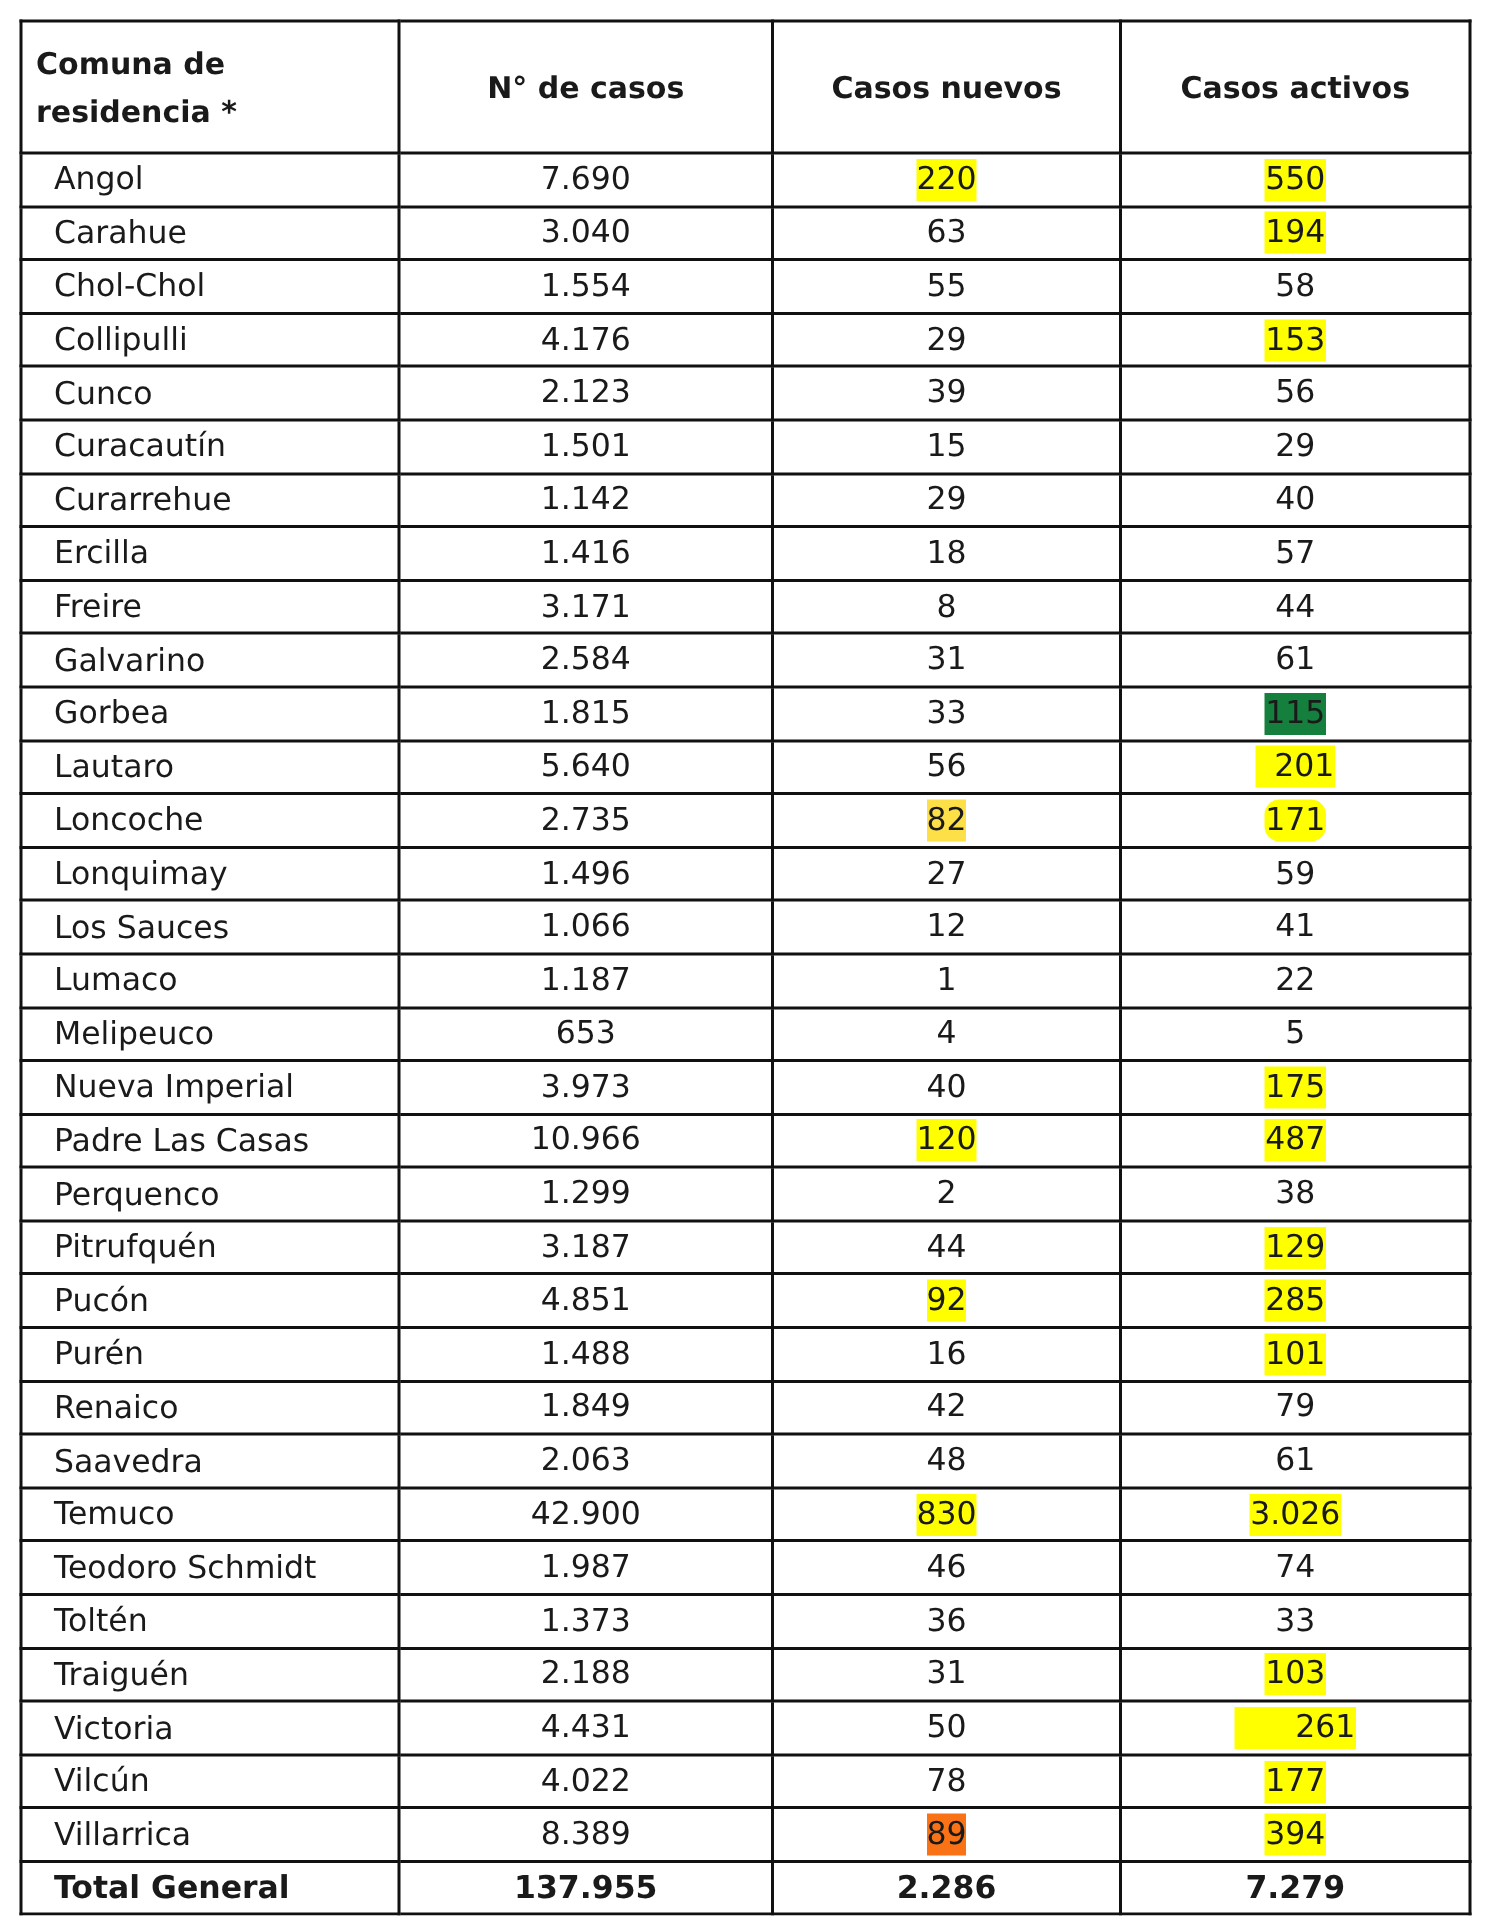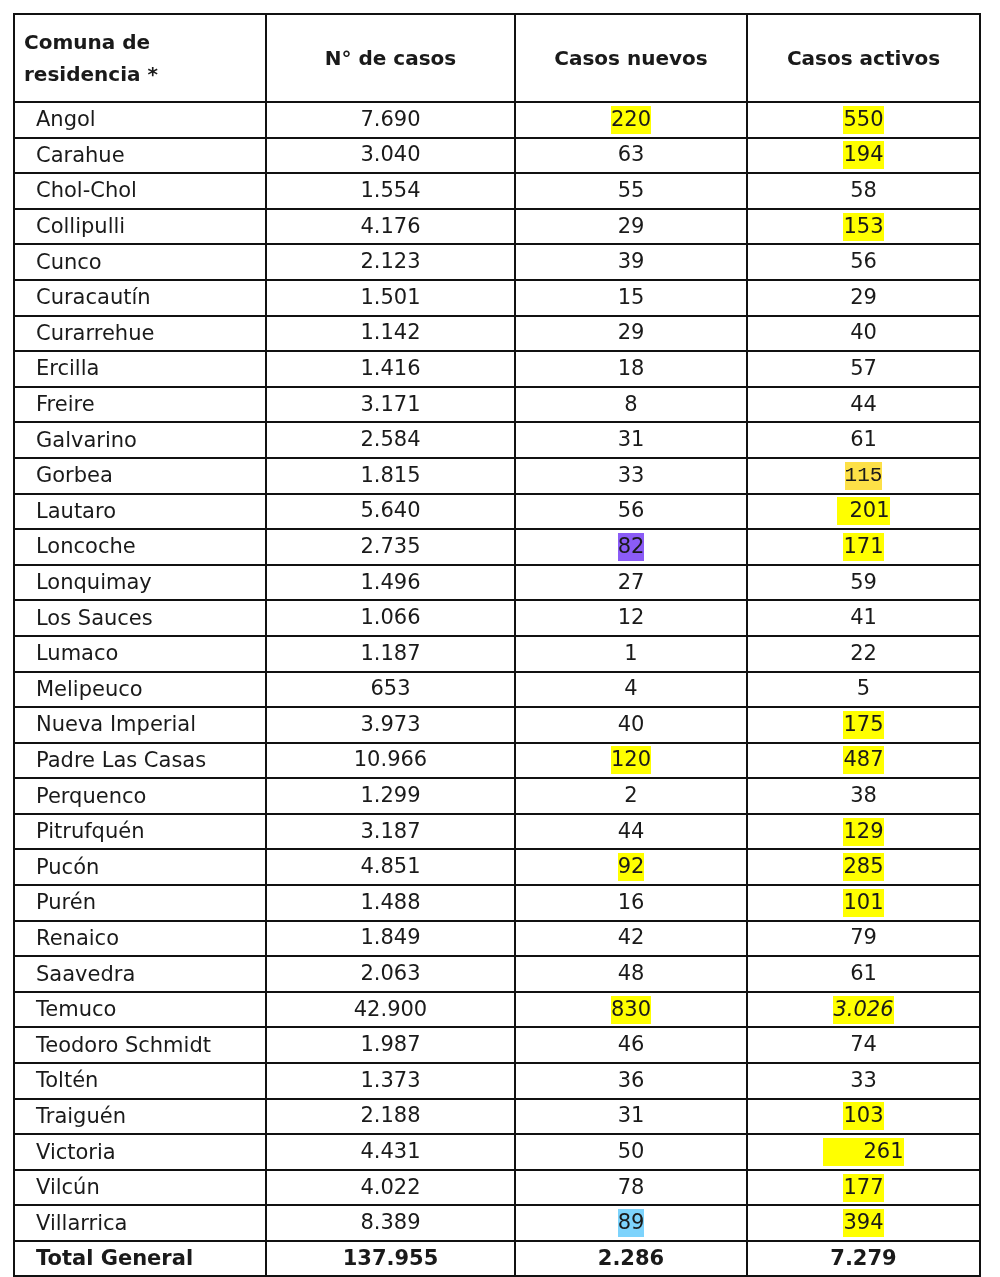--- a/index.html
+++ b/index.html
@@ -148,33 +148,33 @@
         <tr>
           <td class="name">Galvarino</td>
           <td class="num"><span class="val">2.584</span></td>
           <td class="num"><span class="val">31</span></td>
           <td class="num"><span class="val">61</span></td>
         </tr>
         <tr>
           <td class="name">Gorbea</td>
           <td class="num"><span class="val">1.815</span></td>
           <td class="num"><span class="val">33</span></td>
-          <td class="num"><span class="val hl" style="background: #fde047; font-family: Liberation Mono, monospace;">115</span></td>
+          <td class="num"><span class="val hl" style="background: #15803d;">115</span></td>
         </tr>
         <tr>
           <td class="name">Lautaro</td>
           <td class="num"><span class="val">5.640</span></td>
           <td class="num"><span class="val">56</span></td>
           <td class="num"><span class="val hl" style="background: rgb(255, 255, 0); padding-left: 12px;">201</span></td>
         </tr>
         <tr>
           <td class="name">Loncoche</td>
           <td class="num"><span class="val">2.735</span></td>
-          <td class="num"><span class="val hl" style="background: #8b5cf6;">82</span></td>
-          <td class="num"><span class="val hl" style="background: rgb(255, 255, 0);">171</span></td>
+          <td class="num"><span class="val hl" style="background: #fde047;">82</span></td>
+          <td class="num"><span class="val hl" style="background: rgb(255, 255, 0); border-radius: 10px;">171</span></td>
         </tr>
         <tr>
           <td class="name">Lonquimay</td>
           <td class="num"><span class="val">1.496</span></td>
           <td class="num"><span class="val">27</span></td>
           <td class="num"><span class="val">59</span></td>
         </tr>
         <tr>
           <td class="name">Los Sauces</td>
           <td class="num"><span class="val">1.066</span></td>
@@ -238,21 +238,21 @@
         <tr>
           <td class="name">Saavedra</td>
           <td class="num"><span class="val">2.063</span></td>
           <td class="num"><span class="val">48</span></td>
           <td class="num"><span class="val">61</span></td>
         </tr>
         <tr>
           <td class="name">Temuco</td>
           <td class="num"><span class="val">42.900</span></td>
           <td class="num"><span class="val hl" style="background: rgb(255, 255, 0);">830</span></td>
-          <td class="num"><span class="val hl" style="background: rgb(255, 255, 0); font-style: italic;">3.026</span></td>
+          <td class="num"><span class="val hl" style="background: rgb(255, 255, 0);">3.026</span></td>
         </tr>
         <tr>
           <td class="name">Teodoro Schmidt</td>
           <td class="num"><span class="val">1.987</span></td>
           <td class="num"><span class="val">46</span></td>
           <td class="num"><span class="val">74</span></td>
         </tr>
         <tr>
           <td class="name">Toltén</td>
           <td class="num"><span class="val">1.373</span></td>
@@ -273,21 +273,21 @@
         </tr>
         <tr>
           <td class="name">Vilcún</td>
           <td class="num"><span class="val">4.022</span></td>
           <td class="num"><span class="val">78</span></td>
           <td class="num"><span class="val hl" style="background: rgb(255, 255, 0);">177</span></td>
         </tr>
         <tr>
           <td class="name">Villarrica</td>
           <td class="num"><span class="val">8.389</span></td>
-          <td class="num"><span class="val hl" style="background: #7dd3fc;">89</span></td>
+          <td class="num"><span class="val hl" style="background: #f97316;">89</span></td>
           <td class="num"><span class="val hl" style="background: rgb(255, 255, 0);">394</span></td>
         </tr>
       </tbody>
     <tbody>
       <tr class="total">
         <td class="name">Total General</td>
         <td class="num">137.955</td>
         <td class="num">2.286</td>
         <td class="num">7.279</td>
       </tr>

